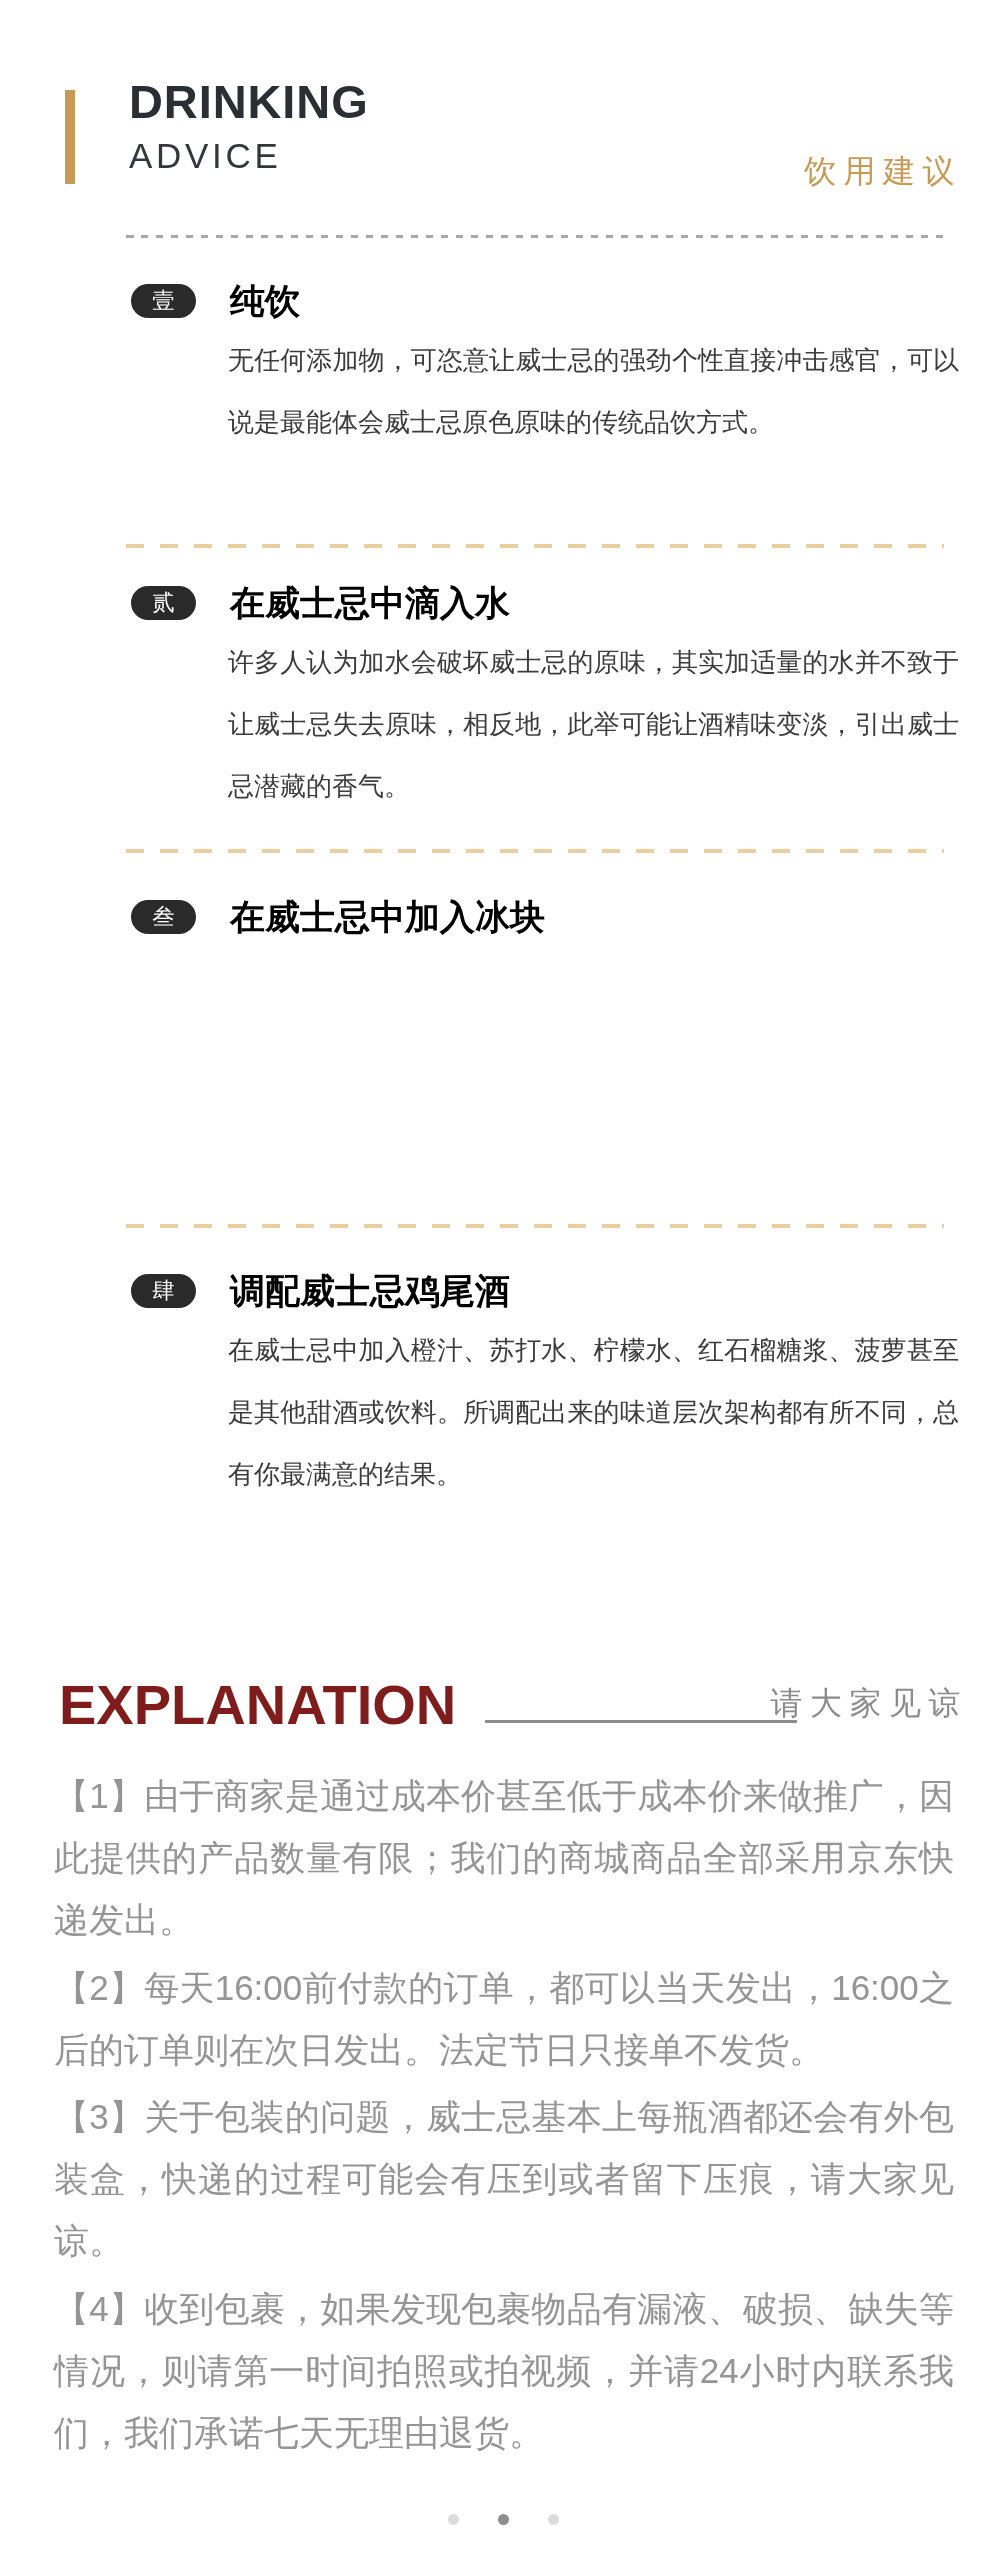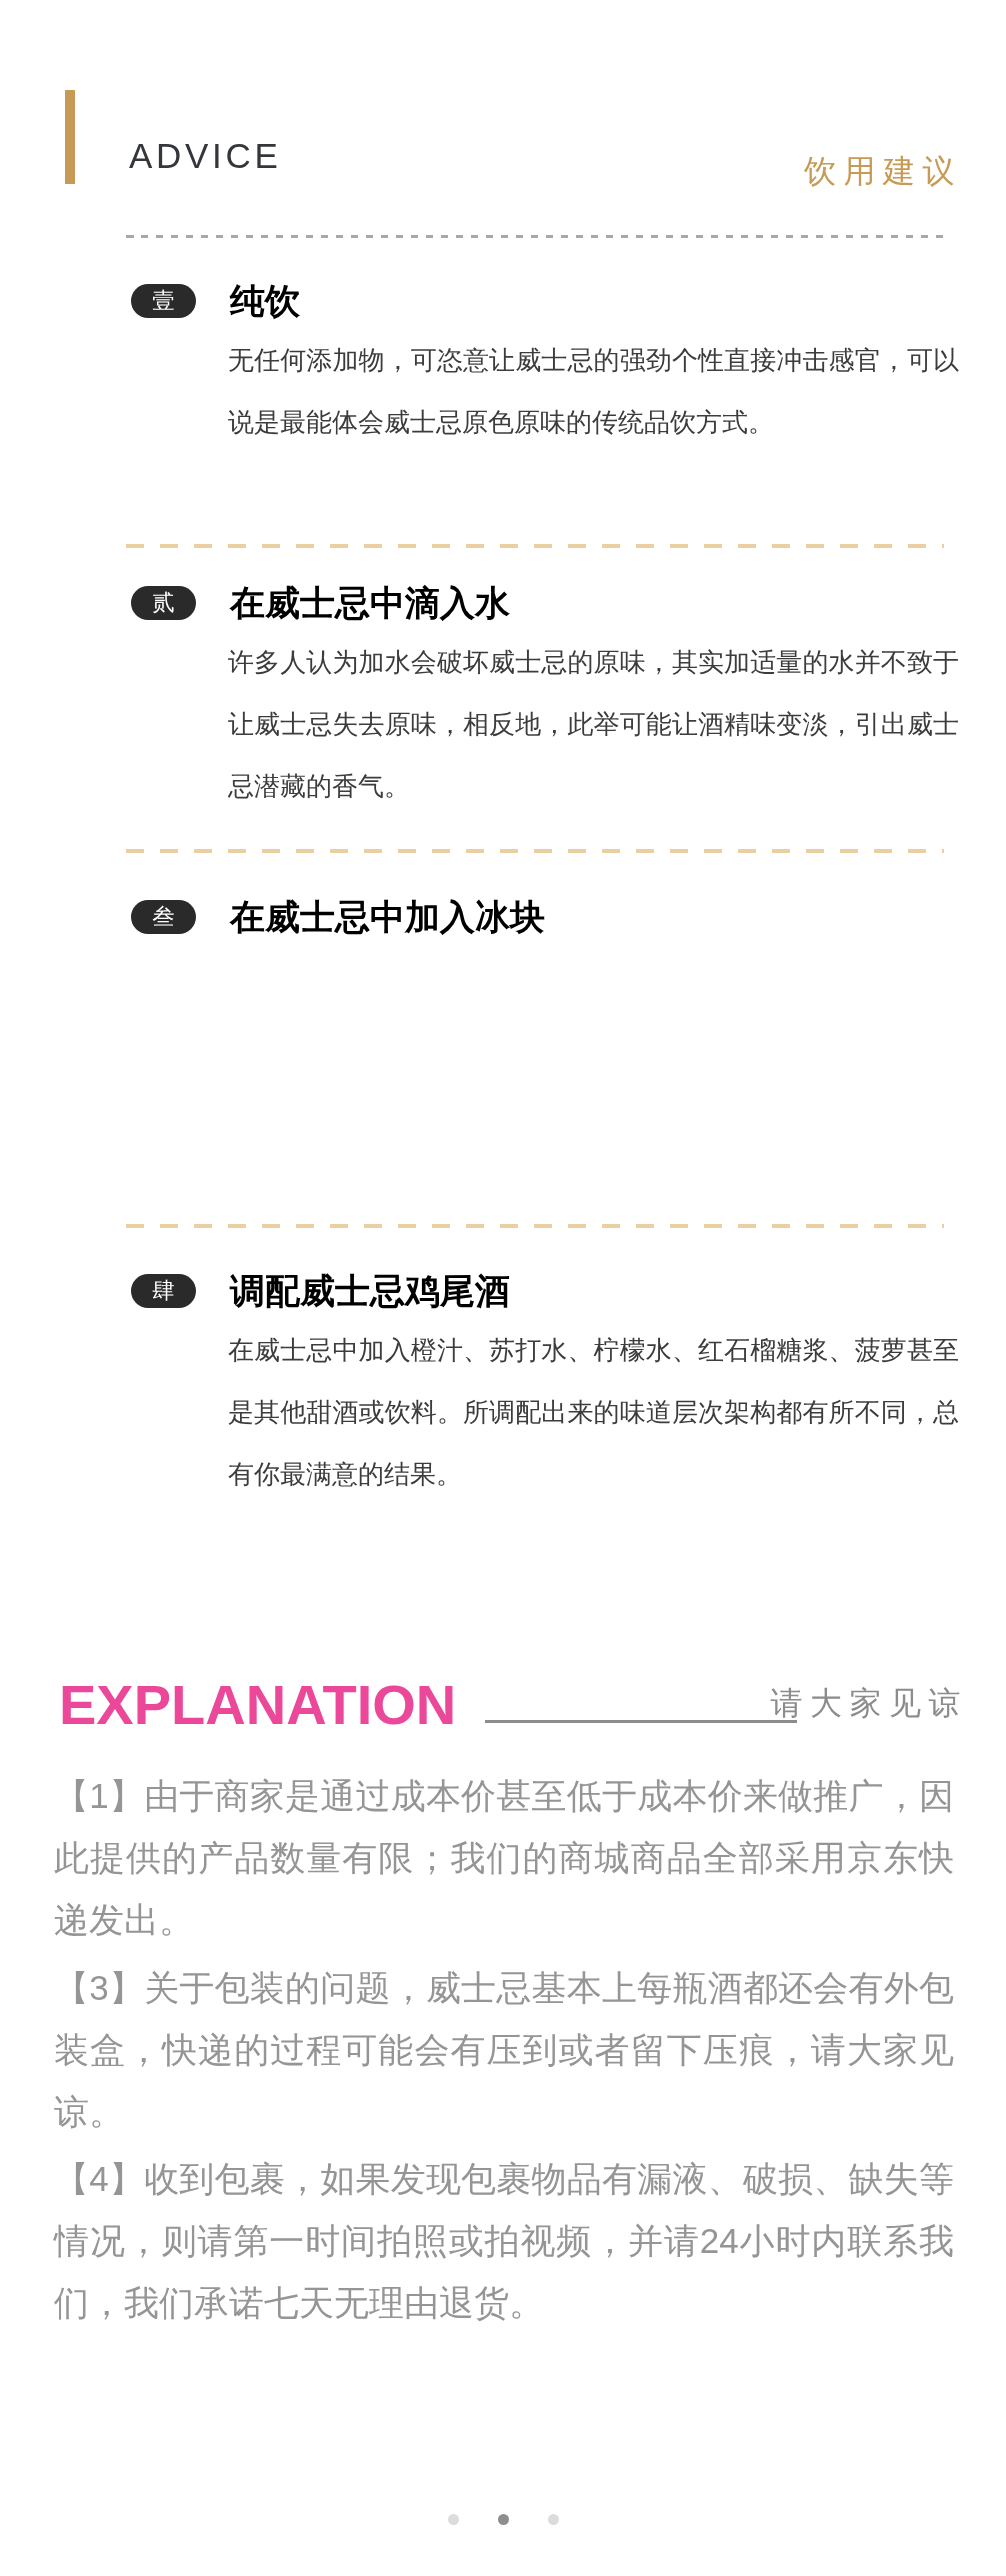--- a/index.html
+++ b/index.html
@@ -23,40 +23,41 @@
   .badge{width:65px;height:34px;border-radius:17.7px;background:#2A2A2A;color:#FFFFFF;
          font-size:22.4px;display:flex;align-items:center;justify-content:center;flex:0 0 auto;}
   .sec-title{margin-left:34px;font-size:35px;font-weight:700;color:#000000;line-height:1;}
   .sec-body{margin-left:97px;margin-top:11.2px;width:731px;font-size:26px;color:#3C3C3C;
             line-height:62px;text-align:justify;}
   .sep{position:absolute;left:126px;width:818px;height:3.7px;
        background:repeating-linear-gradient(90deg,#EAD0A0 0 17.7px,transparent 17.7px 34px);}
 
   
   .exp-title{position:absolute;left:59px;top:1677px;font-size:56px;font-weight:800;
-             letter-spacing:0;color:#ec4899;line-height:1;}
+             letter-spacing:0;color:#7f1d1d;line-height:1;}
   .exp-line{position:absolute;left:485px;top:1720px;width:312px;height:2.8px;background:#8C8C8C;}
   .exp-cn{position:absolute;right:39px;top:1687px;font-size:32px;letter-spacing:7.5px;
           color:#8C8C8C;line-height:1;}
   .exp-body{position:absolute;left:54px;top:1765px;width:900px;font-size:35px;color:#959595;
             line-height:62px;text-align:justify;}
   .exp-body p{margin:0 0 5.6px 0;}
 
   
   .dots{position:absolute;top:2514px;left:0;width:1007px;display:flex;
         justify-content:center;gap:39px;}
   .dot{width:11.2px;height:11.2px;border-radius:50%;background:#DCDCDC;}
   .dot.active{background:#8E8E8E;}
 </style>
 </head>
 <body>
 
 <div id="page">
 
   <div class="accent-bar"></div>
+  <div class="title-en-1">DRINKING</div>
   <div class="title-en-2">ADVICE</div>
   <div class="subtitle-cn">饮用建议</div>
   <div class="top-dotline"></div>
 
   <div class="section" style="top:283px">
     <div class="sec-head">
       <div class="badge">壹</div>
       <div class="sec-title">纯饮</div>
     </div>
     <div class="sec-body">无任何添加物，可恣意让威士忌的强劲个性直接冲击感官，可以说是最能体会威士忌原色原味的传统品饮方式。</div>
@@ -86,20 +87,21 @@
       <div class="sec-title">调配威士忌鸡尾酒</div>
     </div>
     <div class="sec-body">在威士忌中加入橙汁、苏打水、柠檬水、红石榴糖浆、菠萝甚至是其他甜酒或饮料。所调配出来的味道层次架构都有所不同，总有你最满意的结果。</div>
   </div>
 
   <div class="exp-title">EXPLANATION</div>
   <div class="exp-line"></div>
   <div class="exp-cn">请大家见谅</div>
   <div class="exp-body">
     <p>【1】由于商家是通过成本价甚至低于成本价来做推广，因此提供的产品数量有限；我们的商城商品全部采用京东快递发出。</p>
+    <p>【2】每天16:00前付款的订单，都可以当天发出，16:00之后的订单则在次日发出。法定节日只接单不发货。</p>
     <p>【3】关于包装的问题，威士忌基本上每瓶酒都还会有外包装盒，快递的过程可能会有压到或者留下压痕，请大家见谅。</p>
     <p>【4】收到包裹，如果发现包裹物品有漏液、破损、缺失等情况，则请第一时间拍照或拍视频，并请24小时内联系我们，我们承诺七天无理由退货。</p>
   </div>
 
   <div class="dots">
       <span class="dot"></span>
       <span class="dot active"></span>
       <span class="dot"></span>
     </div>
 

